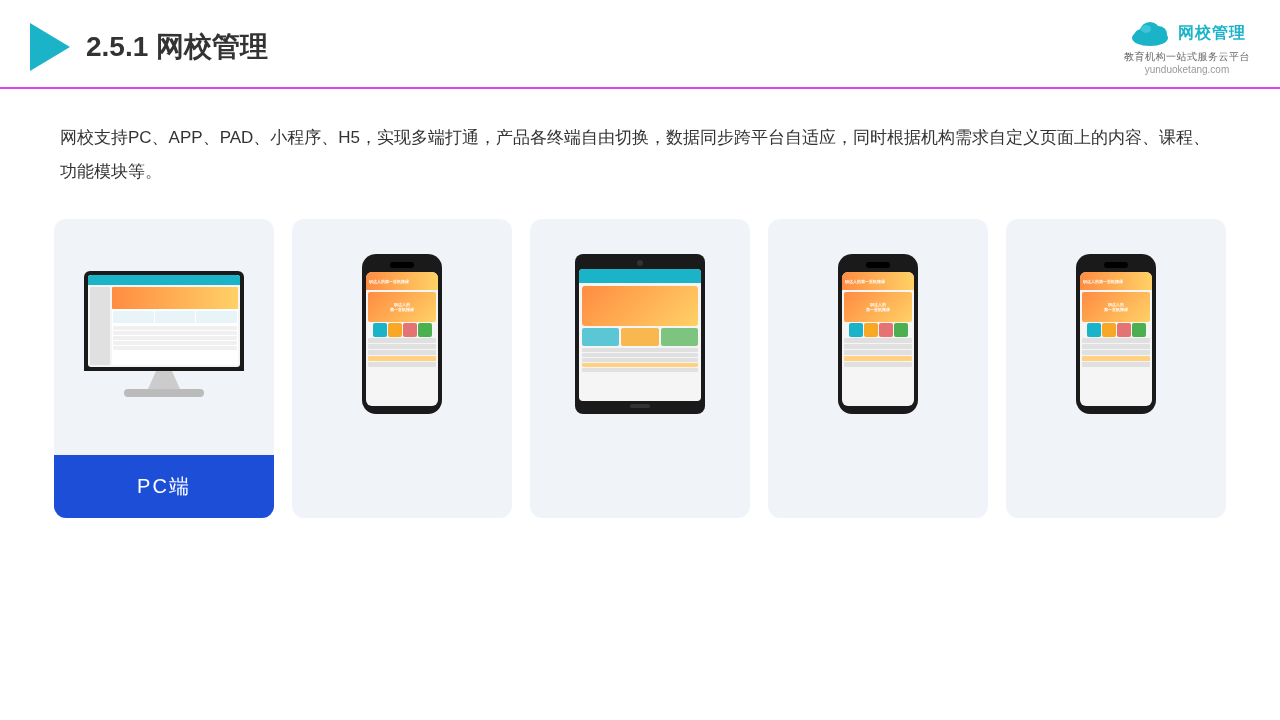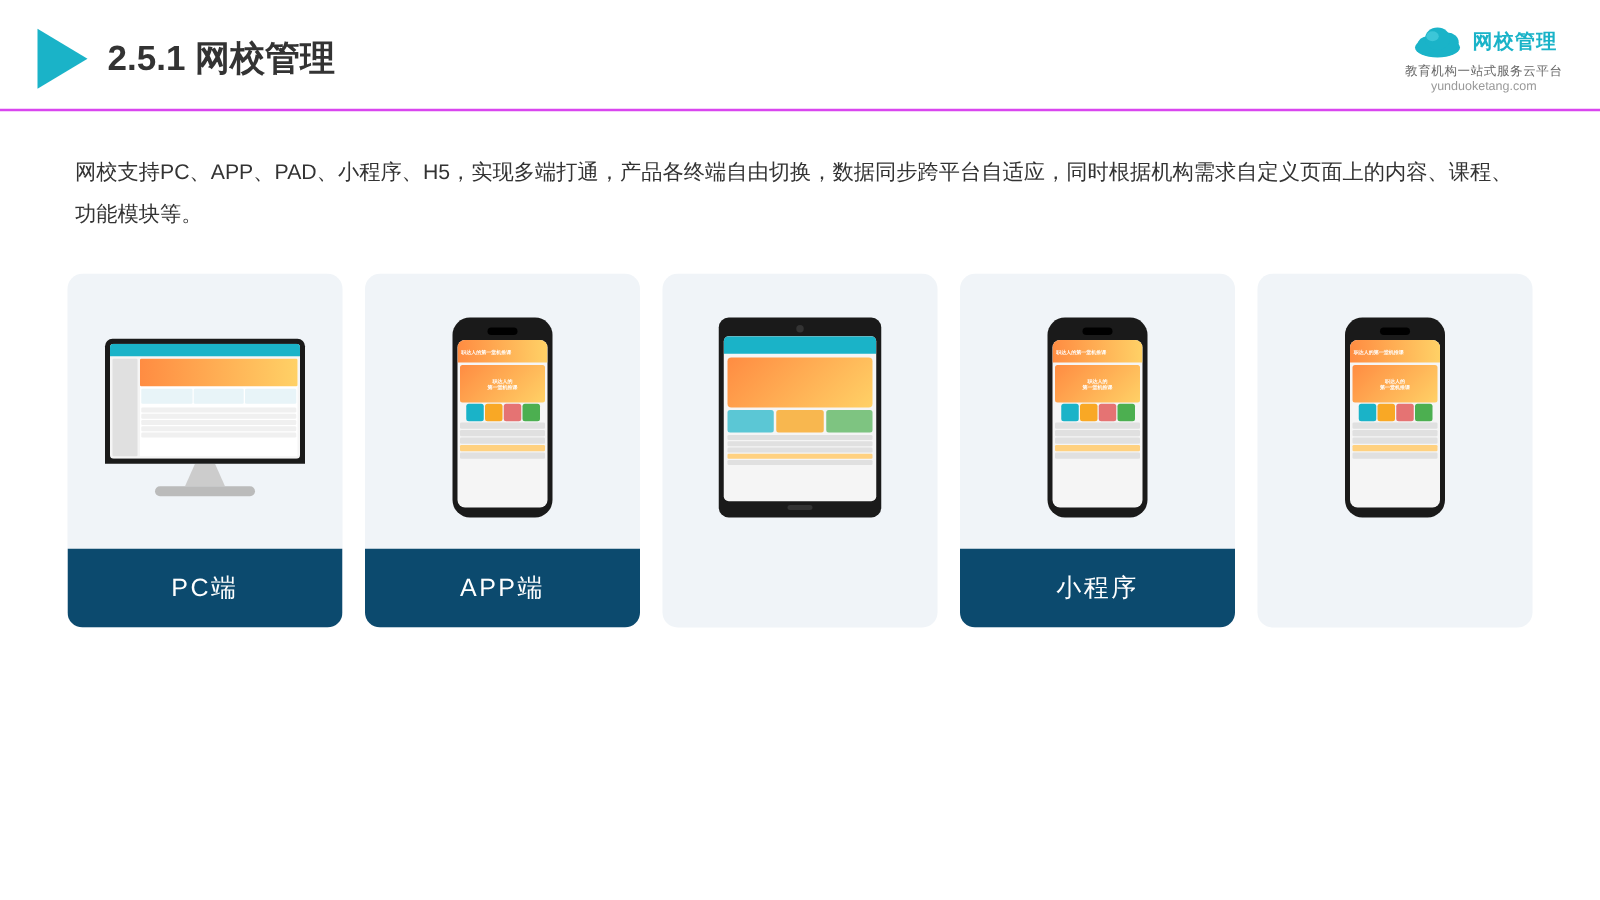--- a/index.html
+++ b/index.html
@@ -98,27 +98,28 @@
     .card-image {
       width: 100%;
       height: 220px;
       display: flex;
       align-items: center;
       justify-content: center;
       padding: 20px 16px 10px 16px;
     }
     .card-label {
       width: 100%;
-      background: #0c4a6e;
+      background: #1d4ed8;
       color: #fff;
       font-size: 20px;
       text-align: center;
       padding: 18px 0;
       font-weight: 500;
       letter-spacing: 2px;
+      margin-top: 16px;
     }
 
     
     .pc-monitor {
       display: flex;
       flex-direction: column;
       align-items: center;
       width: 170px;
     }
     .monitor-body {
@@ -446,21 +447,20 @@
             </div>
             <div class="phone-list-item"></div>
             <div class="phone-list-item"></div>
             <div class="phone-list-item"></div>
             <div class="phone-list-item" style="background:#ffd180;"></div>
             <div class="phone-list-item"></div>
           </div>
         </div>
       </div>
     </div>
-    <div class="card-label">APP端</div>
   </div>
 
   <div class="card">
     <div class="card-image">
       <div class="pad-device">
         <div class="pad-camera"></div>
         <div class="pad-screen">
           <div class="pad-screen-header"></div>
           <div class="pad-screen-body">
             <div class="pad-banner"></div>
@@ -503,21 +503,20 @@
             </div>
             <div class="phone-list-item"></div>
             <div class="phone-list-item"></div>
             <div class="phone-list-item"></div>
             <div class="phone-list-item" style="background:#ffd180;"></div>
             <div class="phone-list-item"></div>
           </div>
         </div>
       </div>
     </div>
-    <div class="card-label">小程序</div>
   </div>
 
   <div class="card">
     <div class="card-image">
       <div class="phone-device">
         <div class="phone-notch"></div>
         <div class="phone-screen">
           <div class="phone-screen-header">
             <span class="phone-screen-header-text">职达人的第一堂机推课</span>
           </div>

